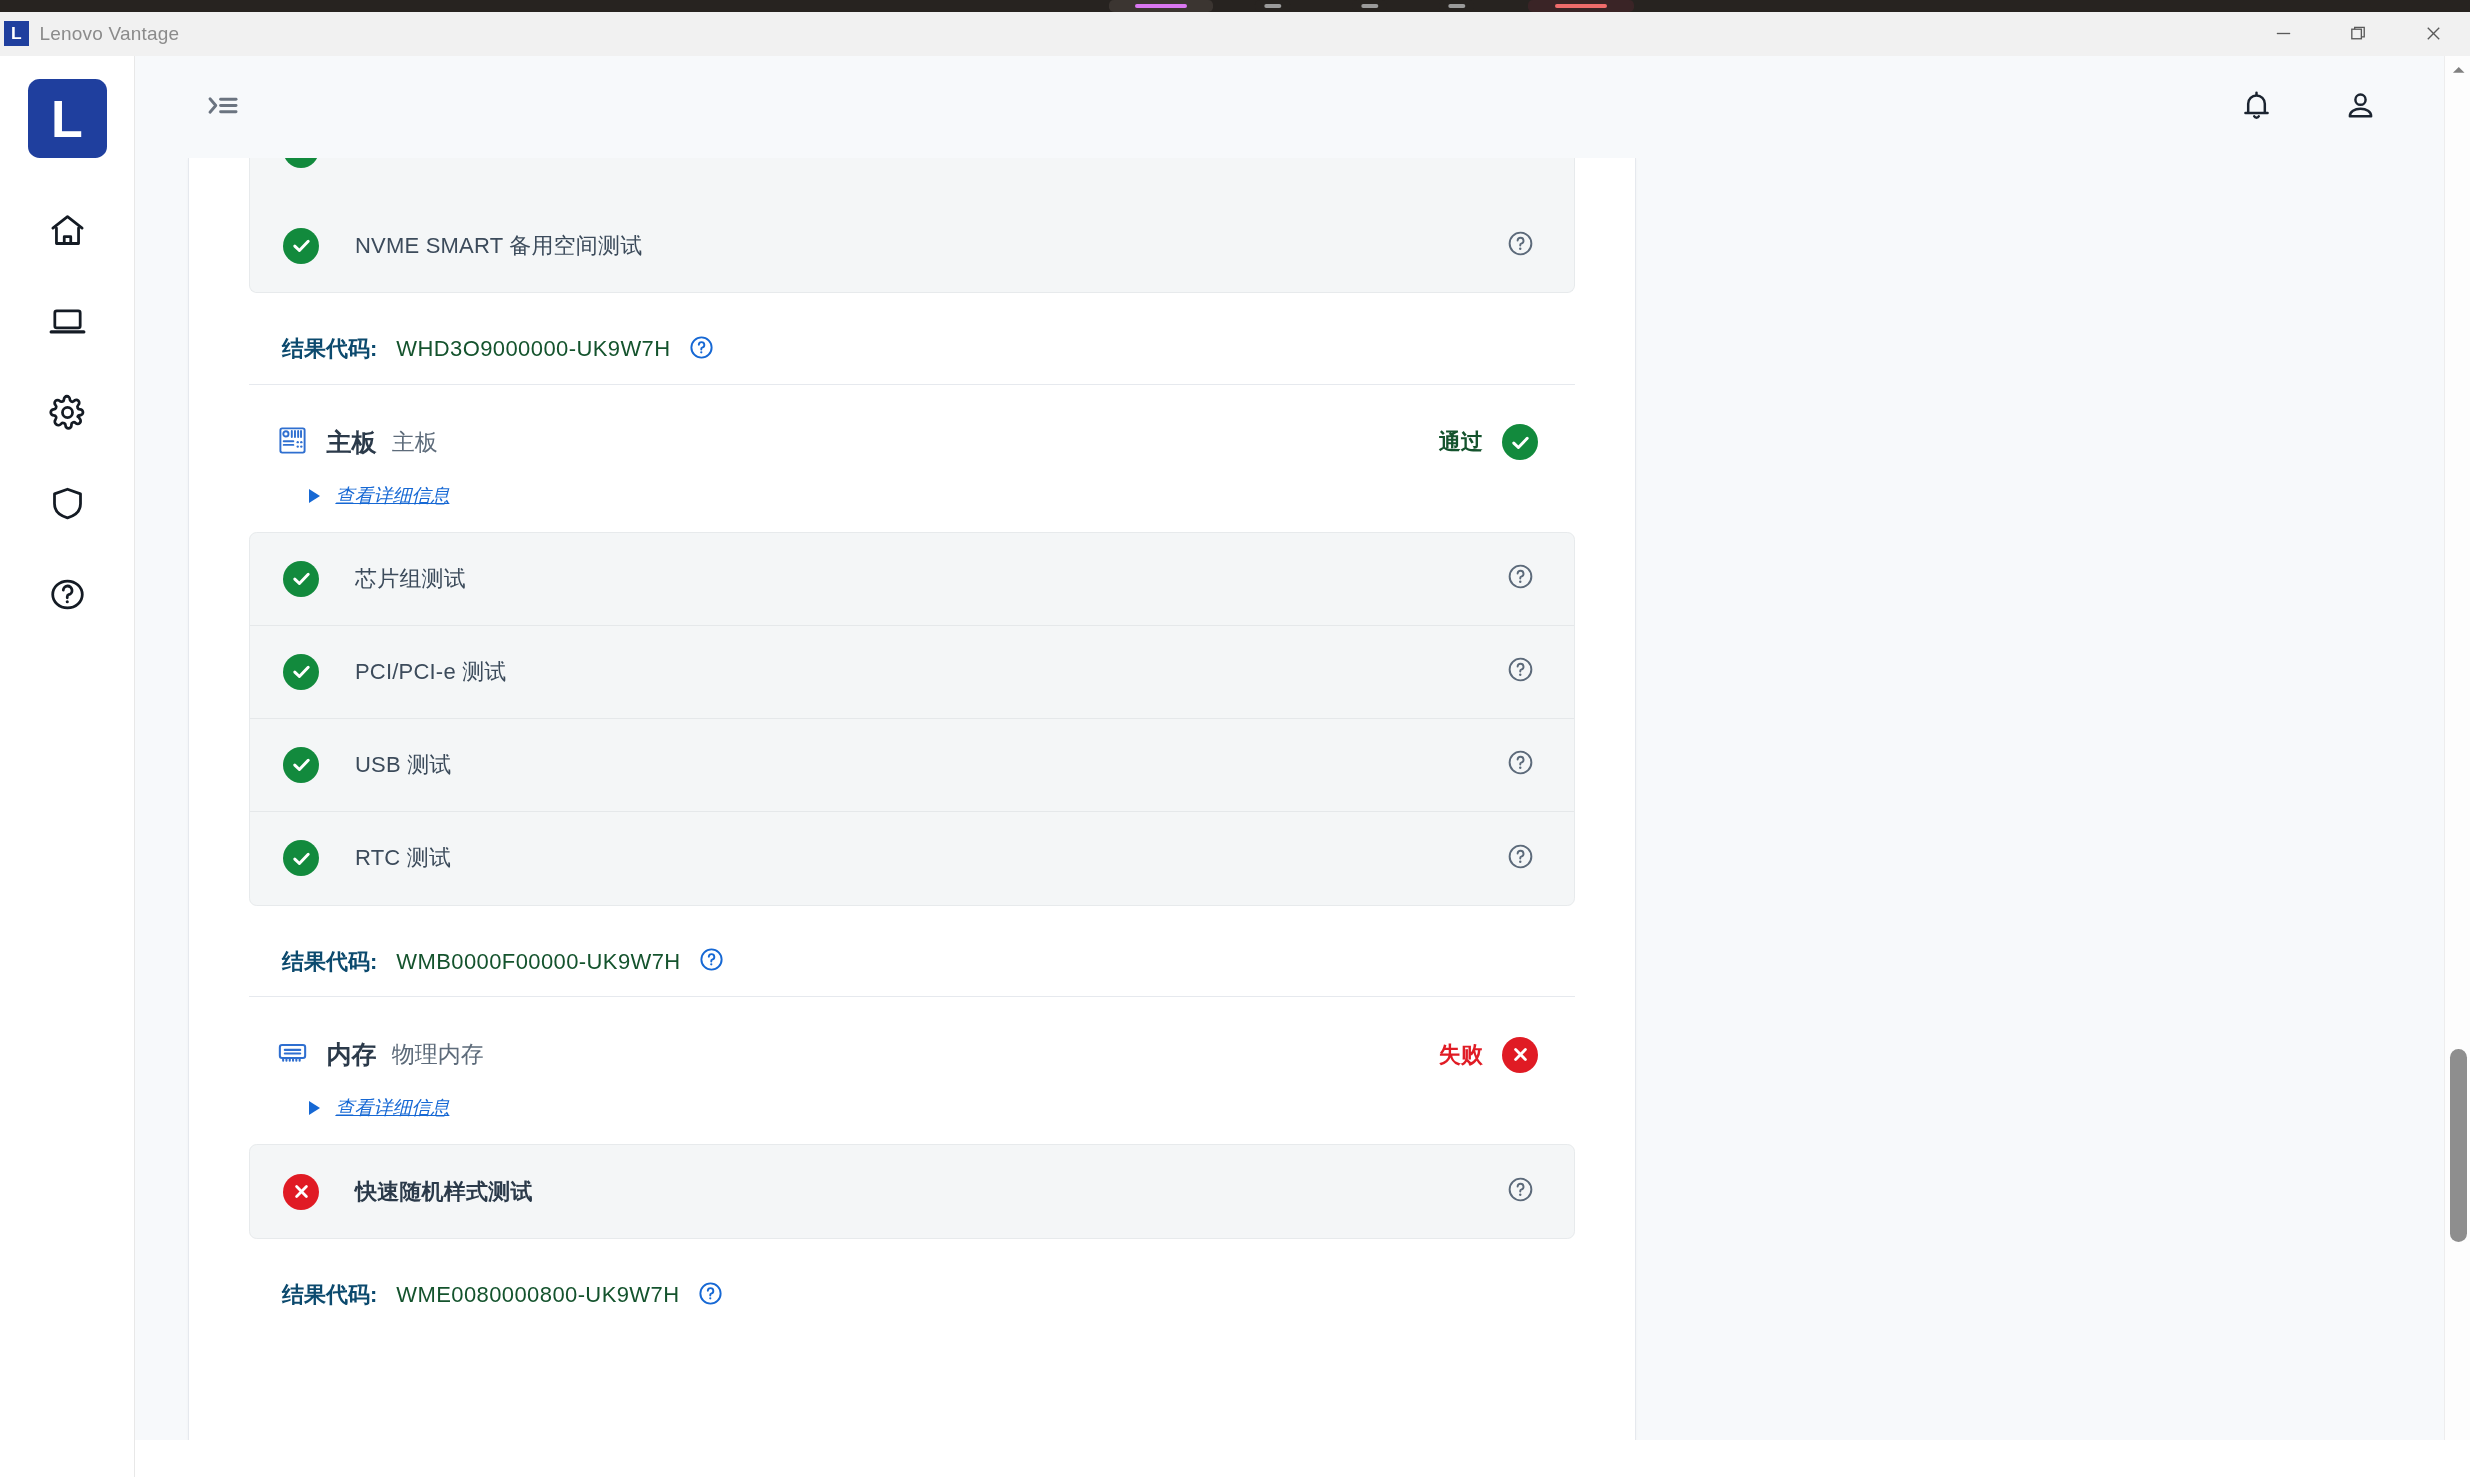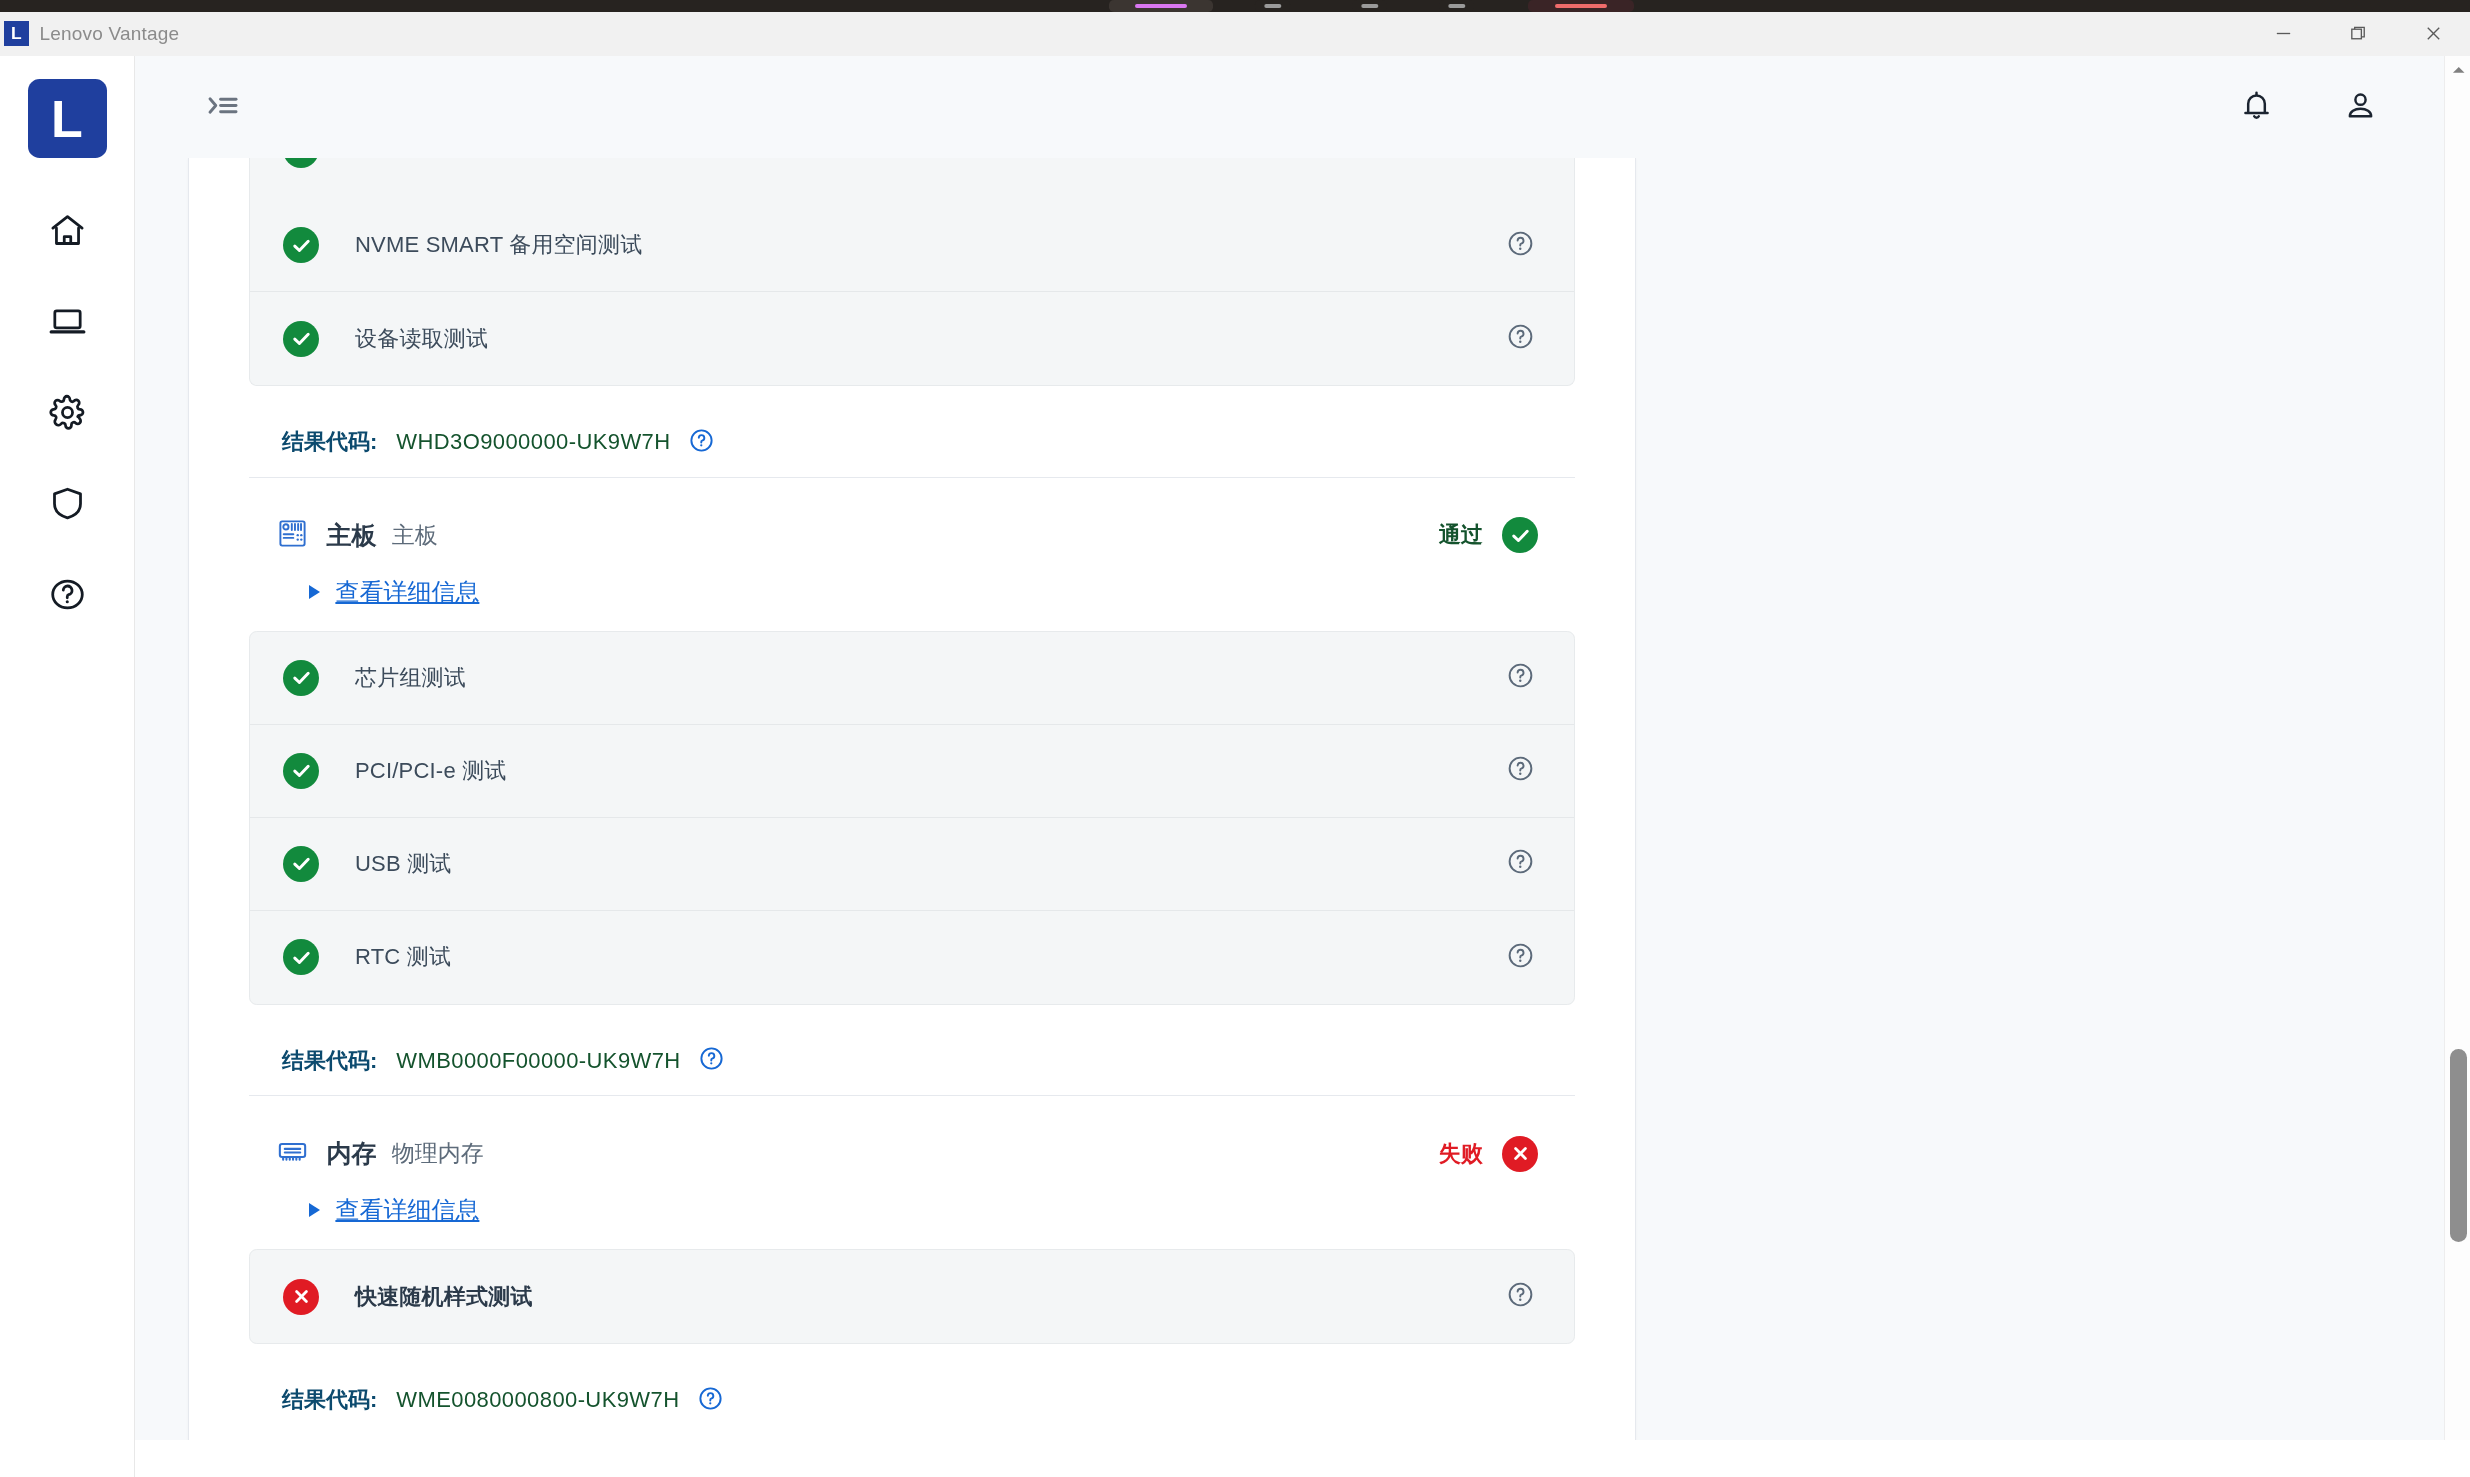--- a/index.html
+++ b/index.html
@@ -153,21 +153,21 @@
   .section-title { font-size: 25px; font-weight: 700; color: #2b3a4a; margin-left: 17.4px; }
   .section-sub { font-size: 23px; color: #5d6b7a; margin-left: 15.4px; }
   .section-status { margin-left: auto; display: flex; align-items: center; gap: 19.3px; padding-right: 37px; }
   .status-text { font-size: 22px; font-weight: 700; }
   .status-text.pass { color: #14532d; text-align: right; }
   .status-text.fail { color: #e01b24; }
 
   .detail-link-row { display: flex; align-items: center; padding: 22px 0 23px 60px; }
   .tri { width: 0; height: 0; border-left: 11.6px solid #1668d4; border-top: 7.7px solid transparent; border-bottom: 7.7px solid transparent; }
   .detail-link {
-    font-size: 24px; color: #1668d4; text-decoration: underline; margin-left: 15.4px; cursor: pointer;
+    font-size: 19px; color: #1668d4; text-decoration: underline; margin-left: 15.4px; cursor: pointer; font-style: italic;
   }
 
   
   .scrollbar {
     position: absolute; top: 0px; right: 0; width: 27px; height: 1421px;
     background: #fdfdfd; border-left: 1px solid #ededed;
   }
   .sb-arrow { width: 27px; height: 27px; display:flex; align-items:center; justify-content:center; cursor: pointer;}
   .sb-track { position: absolute; top: 27px; bottom: 27px; left:0; width: 27px; }
   .sb-thumb {
@@ -320,35 +320,20 @@
               </div>
             </div>
             <div class="test-box" style="border-top: none; border-top-left-radius: 0px; border-top-right-radius: 0px;">
               <div class="test-row">
                 <span class="badge-ok">
                   <svg width="23" height="23" viewBox="0 0 24 24" fill="none" stroke="#ffffff" stroke-width="3.1" stroke-linecap="round" stroke-linejoin="round">
                     <path d="M5 12.6 L9.8 17.2 L19 7.6"></path>
                   </svg>
                 </span>
                 <span class="test-name">NVME SMART 备用空间测试</span>
-                <span class="row-help">
-                  <span><svg width="29" height="29" viewBox="0 0 24 24" fill="none" stroke="#5c6a7a" stroke-width="1.6" stroke-linecap="round">
-                      <circle cx="12" cy="12" r="9"></circle>
-                      <path d="M9.6 9.5a2.45 2.45 0 1 1 2.95 2.6c-.5.15-.75.6-.75 1.2v.45"></path>
-                      <circle cx="11.8" cy="16.3" r="1" fill="#5c6a7a" stroke="none"></circle>
-                    </svg></span>
-                </span>
-              </div>
-              <div class="test-row">
-                <span class="badge-ok">
-                  <svg width="23" height="23" viewBox="0 0 24 24" fill="none" stroke="#ffffff" stroke-width="3.1" stroke-linecap="round" stroke-linejoin="round">
-                    <path d="M5 12.6 L9.8 17.2 L19 7.6"></path>
-                  </svg>
-                </span>
-                <span class="test-name">设备读取测试</span>
                 <span class="row-help">
                   <span><svg width="29" height="29" viewBox="0 0 24 24" fill="none" stroke="#5c6a7a" stroke-width="1.6" stroke-linecap="round">
                       <circle cx="12" cy="12" r="9"></circle>
                       <path d="M9.6 9.5a2.45 2.45 0 1 1 2.95 2.6c-.5.15-.75.6-.75 1.2v.45"></path>
                       <circle cx="11.8" cy="16.3" r="1" fill="#5c6a7a" stroke="none"></circle>
                     </svg></span>
                 </span>
               </div>
             </div>
             <div class="result-line">

